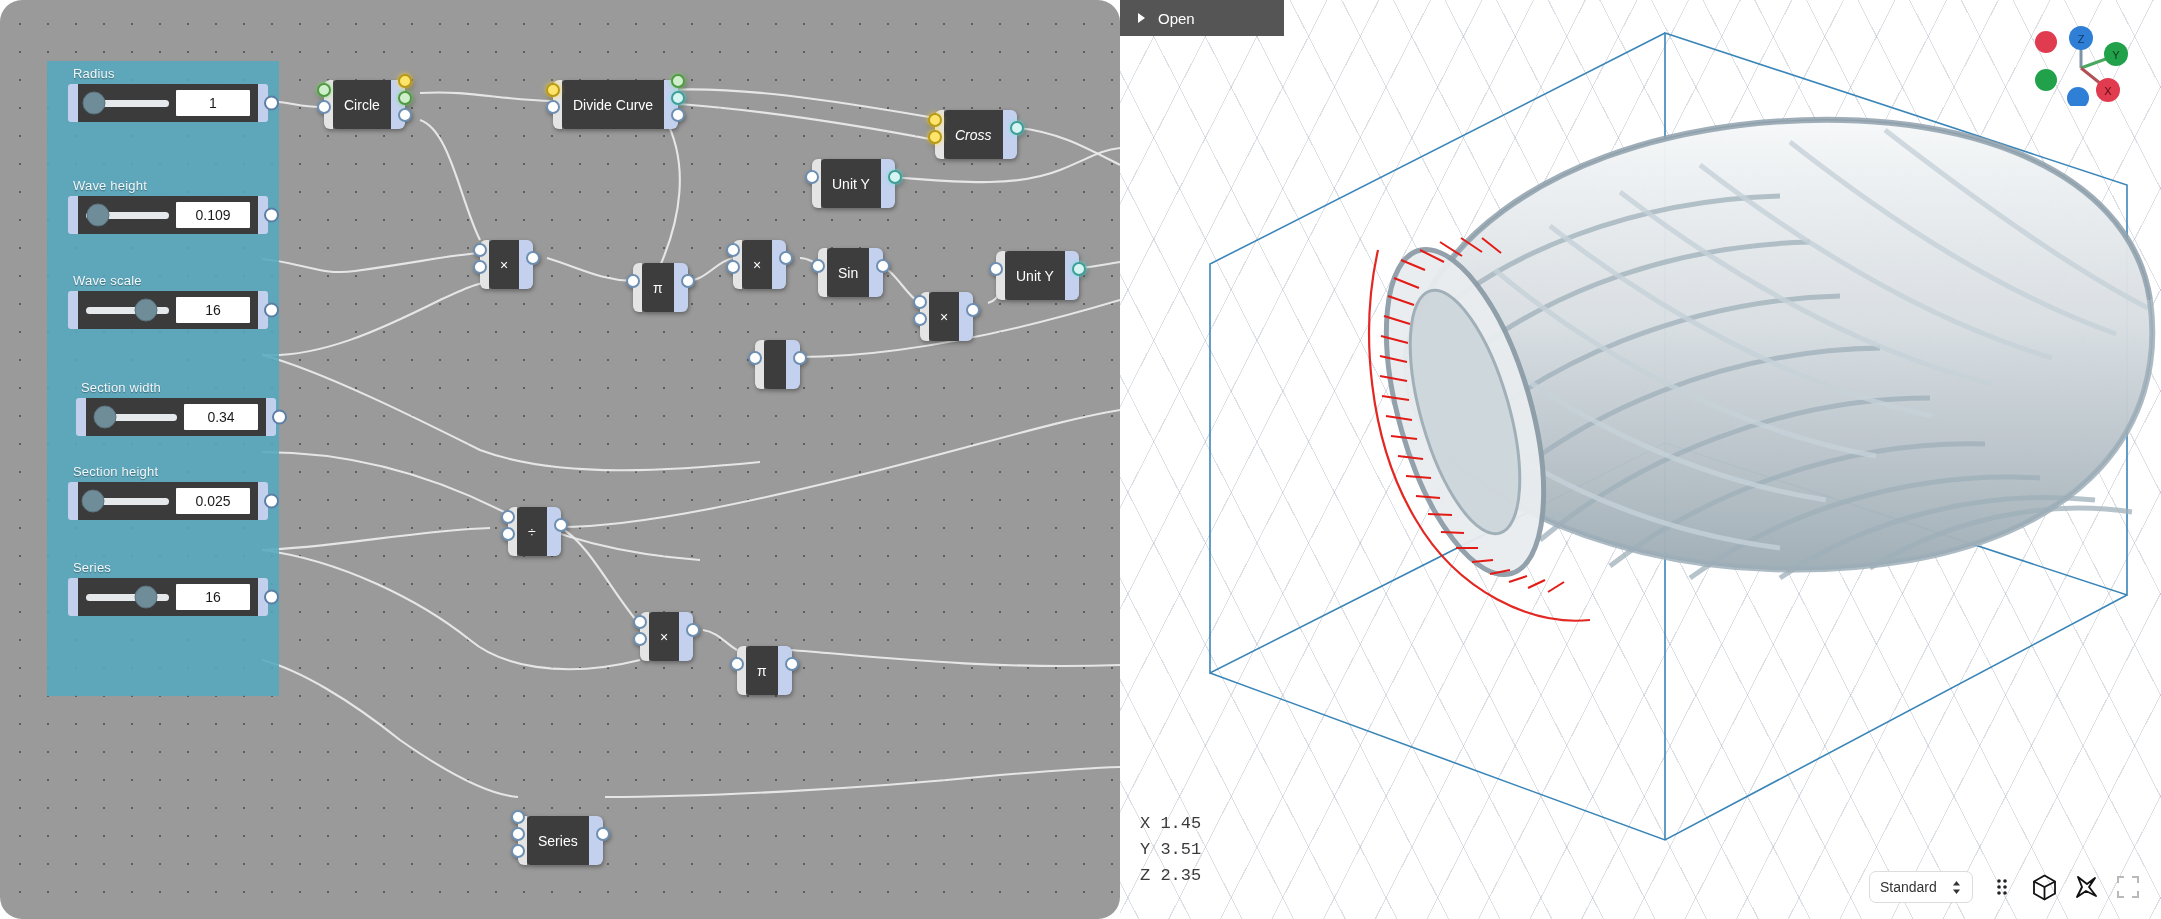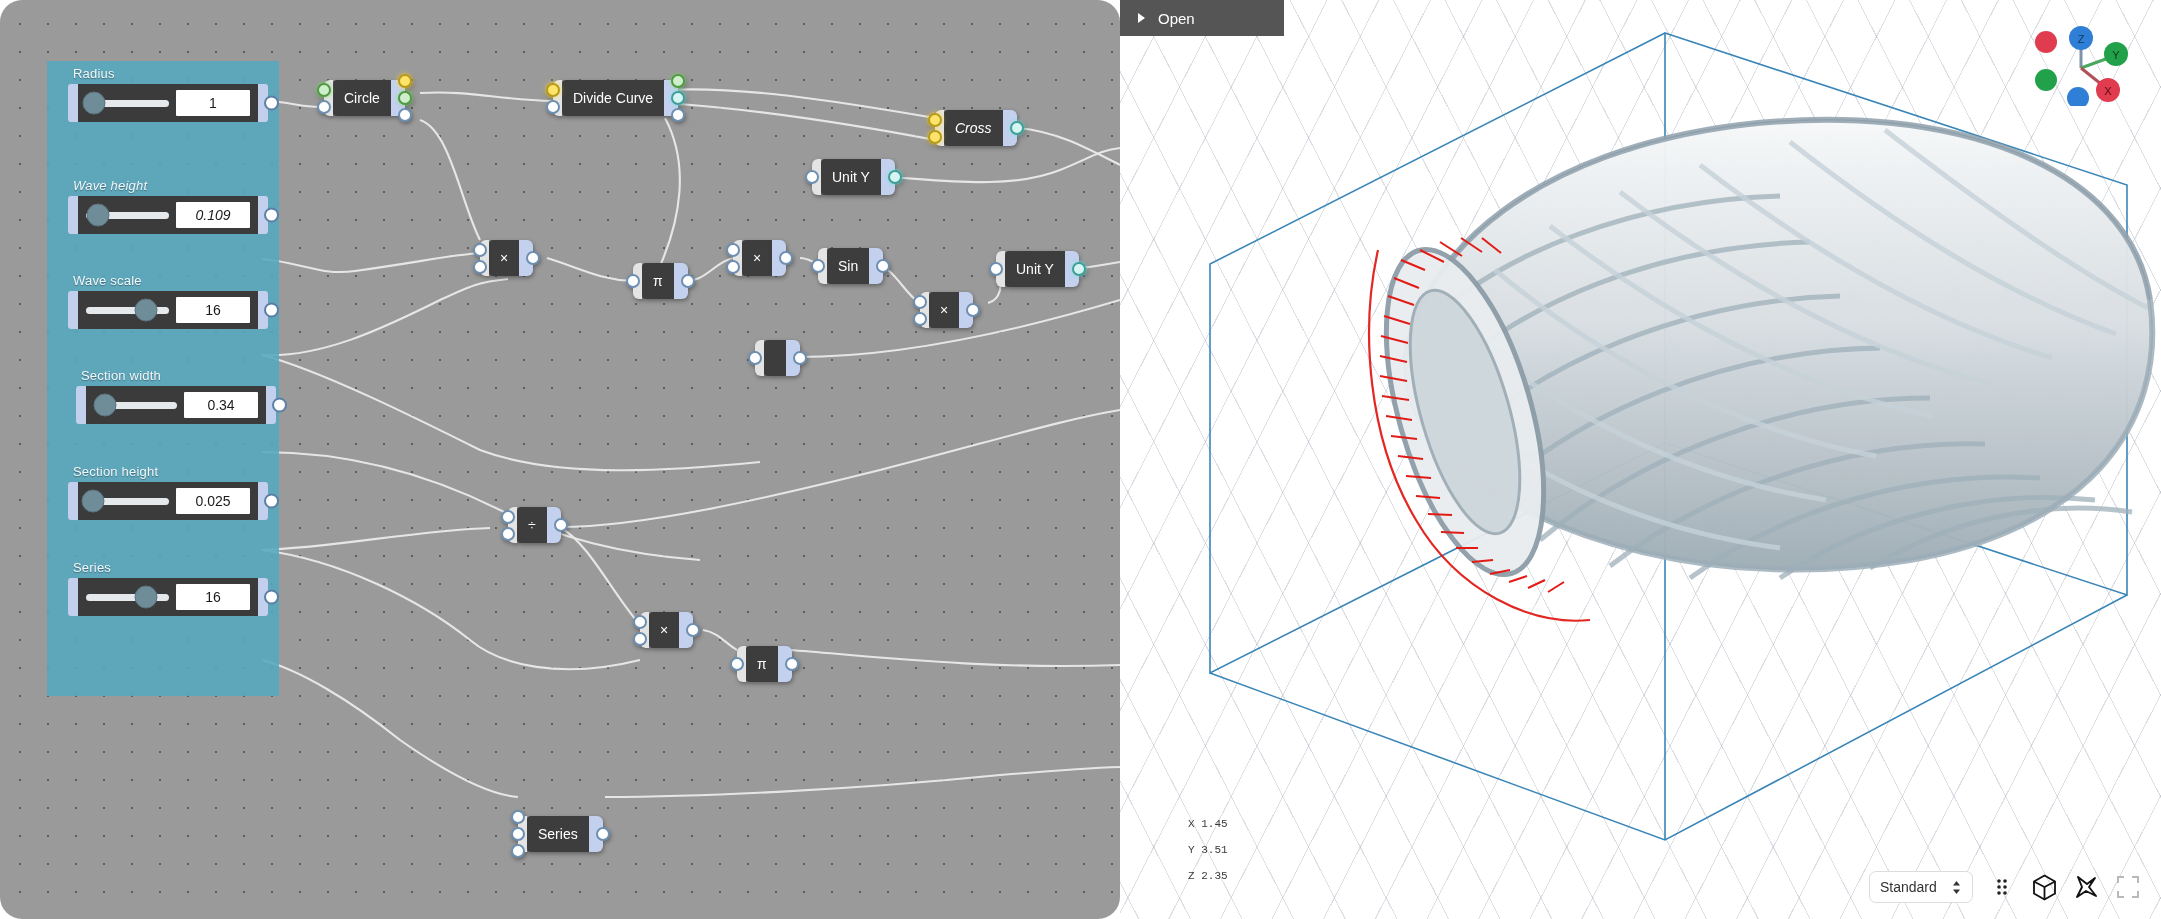--- a/index.html
+++ b/index.html
@@ -47,21 +47,21 @@
     width:74px; height:26px; background:#fff; color:#1b1b1b; font-size:14px;
     display:flex; align-items:center; justify-content:center; border-radius:1px;
   }
   .out-port{
     position:absolute; right:-11px; top:50%; transform:translateY(-50%);
     width:15px; height:15px; border-radius:50%; background:#fff; border:2px solid #5b7fa6;
   }
 
   
   .node{
-    position:absolute; display:flex; align-items:stretch; height:36px;
+    position:absolute; display:flex; align-items:stretch; height:49px;
     filter:drop-shadow(1px 2px 2px rgba(0,0,0,.35));
   }
   .node .body{
     background:#3d3d3d; color:#fff; font-size:14px; display:flex;
     align-items:center; justify-content:center; padding:0 11px; white-space:nowrap;
     border-radius:4px 0 0 4px;
   }
   .node .tail{ width:14px; background:#c3d1ef; border-radius:0 6px 6px 0; }
   .node .head{ width:9px; background:#e4e4e4; border-radius:6px 0 0 6px; }
   .port{
@@ -90,21 +90,21 @@
   #open-bar{
     position:absolute; left:0; top:0; width:164px; height:36px;
     background:#555555; color:#fff; display:flex; align-items:center;
     padding-left:18px; gap:13px; font-size:15px; z-index:6;
   }
   #open-bar .tri{ width:0;height:0;border-left:7px solid #fff;
     border-top:5px solid transparent;border-bottom:5px solid transparent; }
 
   #coords{
     position:absolute; left:20px; bottom:30px; z-index:6;
-    font-family:"Liberation Mono", monospace; font-size:11px; color:#3b3b3b; line-height:26px;margin-left:48px;
+    font-family:"Liberation Mono", monospace; font-size:17px; color:#3b3b3b; line-height:26px;
   }
   #axis-gizmo{ position:absolute; right:25px; top:18px; width:110px; height:88px; z-index:6;}
   #vp-toolbar{
     position:absolute; right:20px; bottom:16px; display:flex; align-items:center;
     gap:16px; z-index:6;
   }
   #style-select{
     background:#fff; border:1px solid #dcdcdc; border-radius:7px;
     height:32px; width:104px; display:flex; align-items:center; justify-content:space-between;
     padding:0 10px; font-size:14px; color:#333;
@@ -164,21 +164,21 @@
             <div class="sl-body">
               <div class="track">
                 <div class="knob" style="left:10%"></div>
               </div>
               <div class="valbox">1</div>
             </div>
             <div class="cap right"></div>
             <div class="out-port"></div>
           </div>
         </div>
-        <div class="slider-group" style="left: 68px; top: 178px; font-style: italic;">
+        <div class="slider-group" style="left: 68px; top: 178px;">
           <div class="slider-label">Wave height</div>
           <div class="slider-node">
             <div class="cap left"></div>
             <div class="sl-body">
               <div class="track">
                 <div class="knob" style="left:14.000000000000002%"></div>
               </div>
               <div class="valbox">0.109</div>
             </div>
             <div class="cap right"></div>
@@ -192,21 +192,21 @@
             <div class="sl-body">
               <div class="track">
                 <div class="knob" style="left:72%"></div>
               </div>
               <div class="valbox">16</div>
             </div>
             <div class="cap right"></div>
             <div class="out-port"></div>
           </div>
         </div>
-        <div class="slider-group" style="left: 68px; top: 368px; padding-left: 8px;">
+        <div class="slider-group" style="left: 68px; top: 380px; padding-left: 8px;">
           <div class="slider-label">Section width</div>
           <div class="slider-node">
             <div class="cap left"></div>
             <div class="sl-body">
               <div class="track">
                 <div class="knob" style="left:13%"></div>
               </div>
               <div class="valbox">0.34</div>
             </div>
             <div class="cap right"></div>

